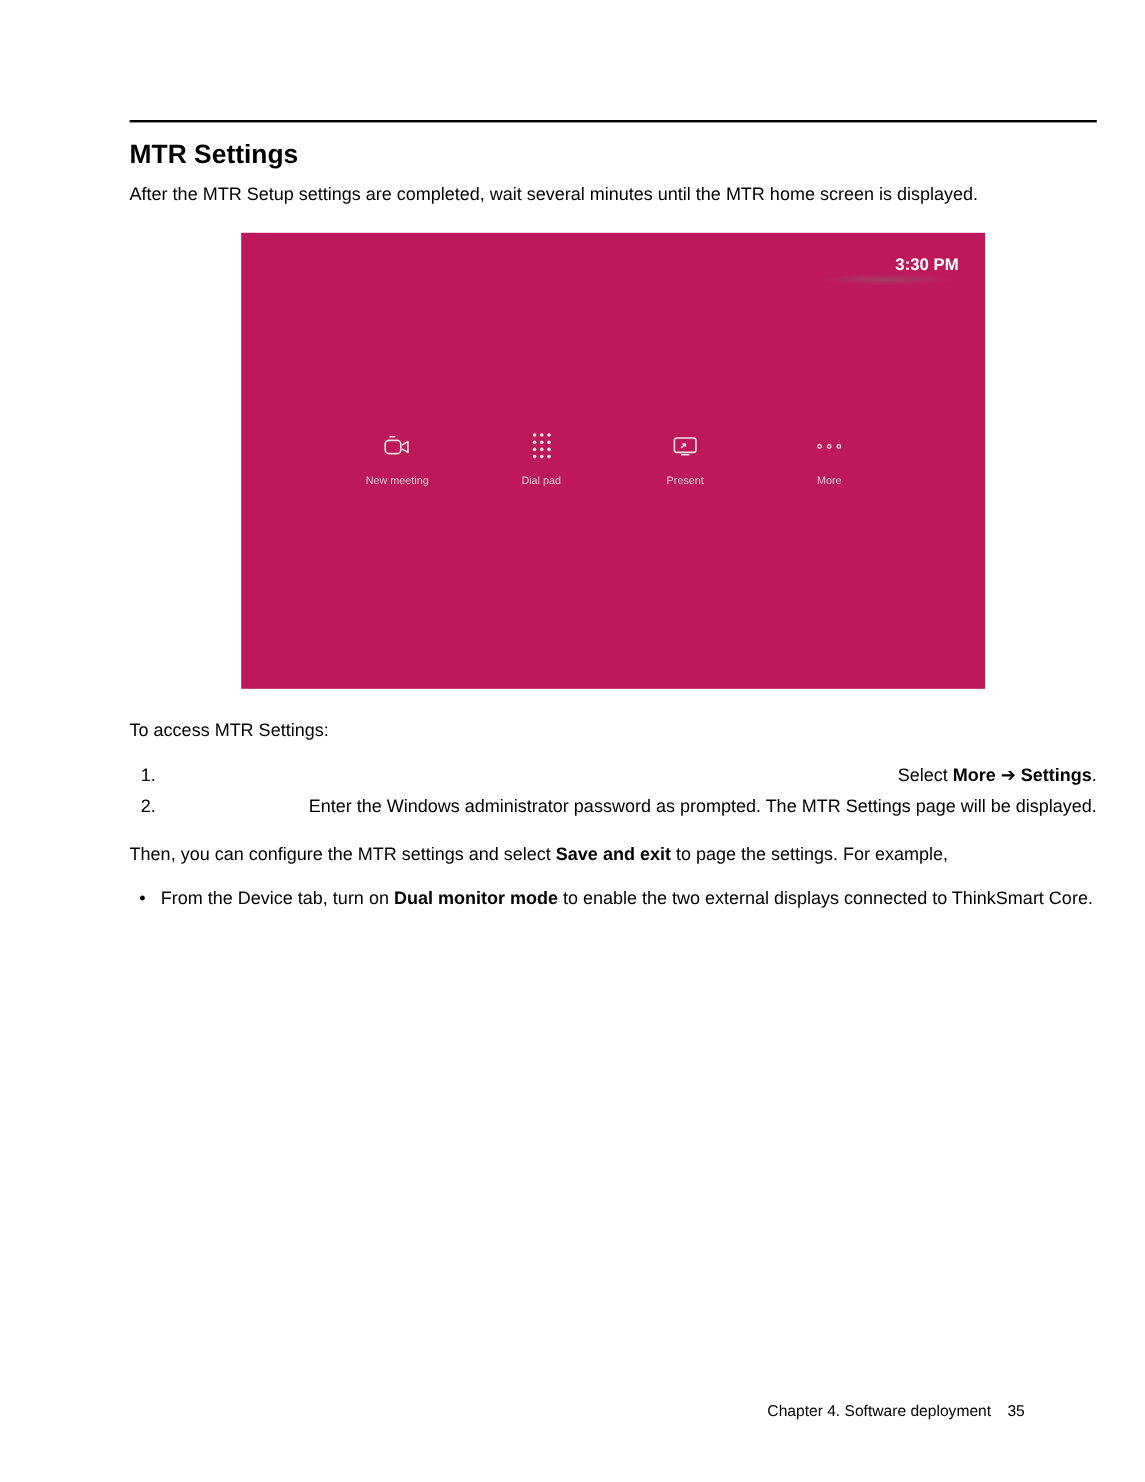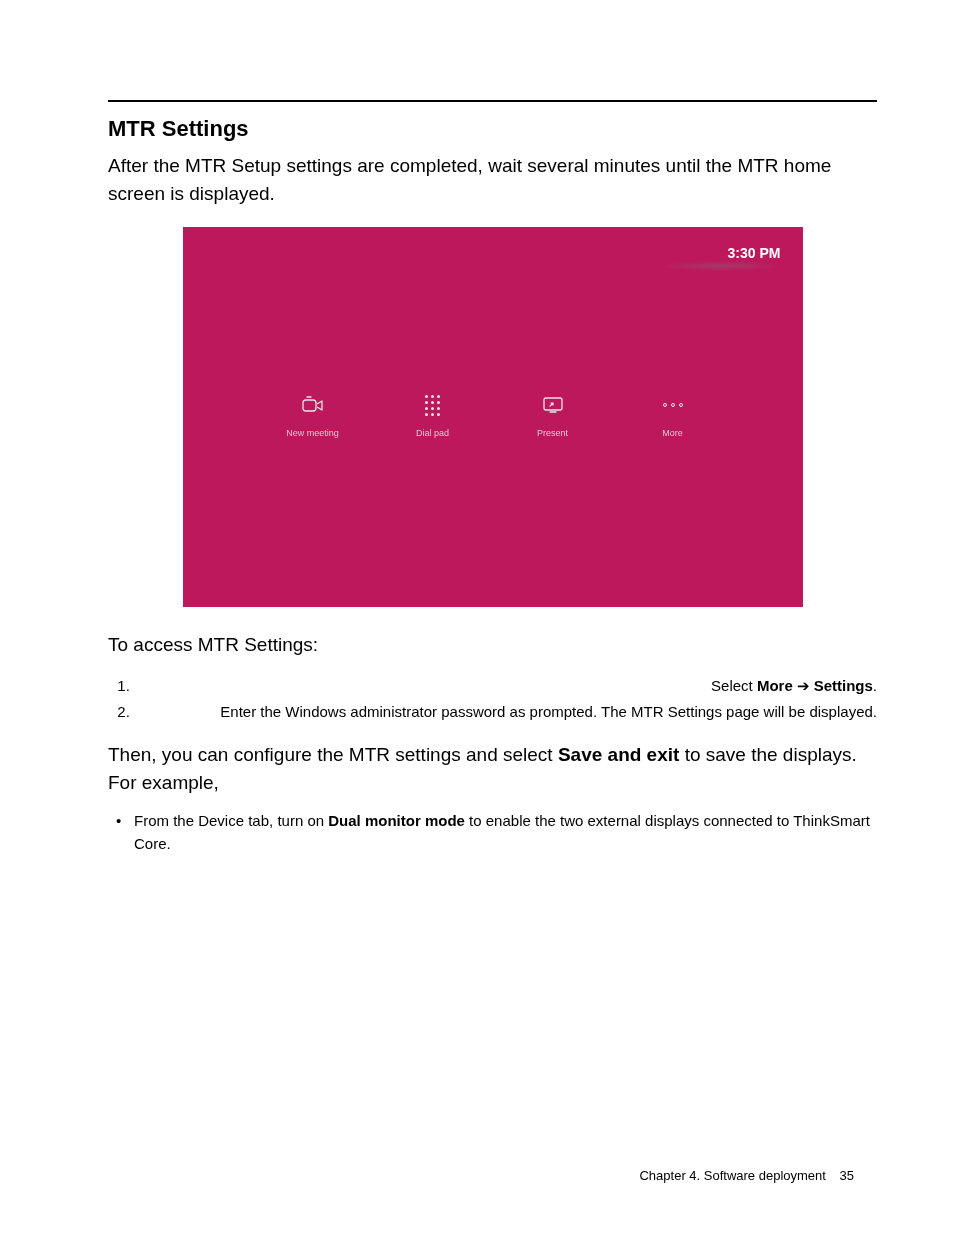--- a/index.html
+++ b/index.html
@@ -1,34 +1,34 @@
 <!DOCTYPE html>
 <html><head>
 <meta charset="utf-8">
 <style>
   * { box-sizing: border-box; margin: 0; padding: 0; }
   html, body { width: 954px; height: 1235px; background: #fff; font-family: Arial, Helvetica, sans-serif; color: #000; }
   .page {
     position: relative;
     width: 954px;
     height: 1235px;
-    padding: 100px 77px 60px 108px;
+    padding: 100px 40px 60px 108px;
   }
   .rule {
     border: none;
     border-top: 2px solid #000;
     margin-bottom: 14px;
   }
   h2.section-title {
     font-size: 22px;
     font-weight: bold;
     margin-bottom: 10px;
   }
   p.body {
-    font-size: 19px;
+    font-size: 15px;
     line-height: 1.45;
     margin-bottom: 14px;
   }
   .screenshot {
     width: 620px;
     height: 380px;
     background: #be185d;
     margin: 20px auto 24px auto;
     position: relative;
     color: #e6e6e6;
@@ -200,21 +200,21 @@
   <p class="body">To access MTR Settings:</p>
 
   <ol class="steps">
     <li>
       <span>Select </span><b>More</b><span> ➔ </span><b>Settings</b><span>.</span>
     </li>
     <li>Enter the Windows administrator password as prompted. The MTR Settings page will be displayed.</li>
   </ol>
 
   <p class="body">
-    <span>Then, you can configure the MTR settings and select </span><b>Save and exit</b><span> to save the displays. For example,</span>
+    <span>Then, you can configure the MTR settings and select </span><b>Save and exit</b><span> to page the settings. For example,</span>
   </p>
 
   <ul class="bullets">
     <li>
       <span>From the Device tab, turn on </span><b>Dual monitor mode</b><span> to enable the two external displays connected to ThinkSmart Core.</span>
     </li>
   </ul>
 
   <div class="footer">
     <span>Chapter 4. Software deployment</span>

